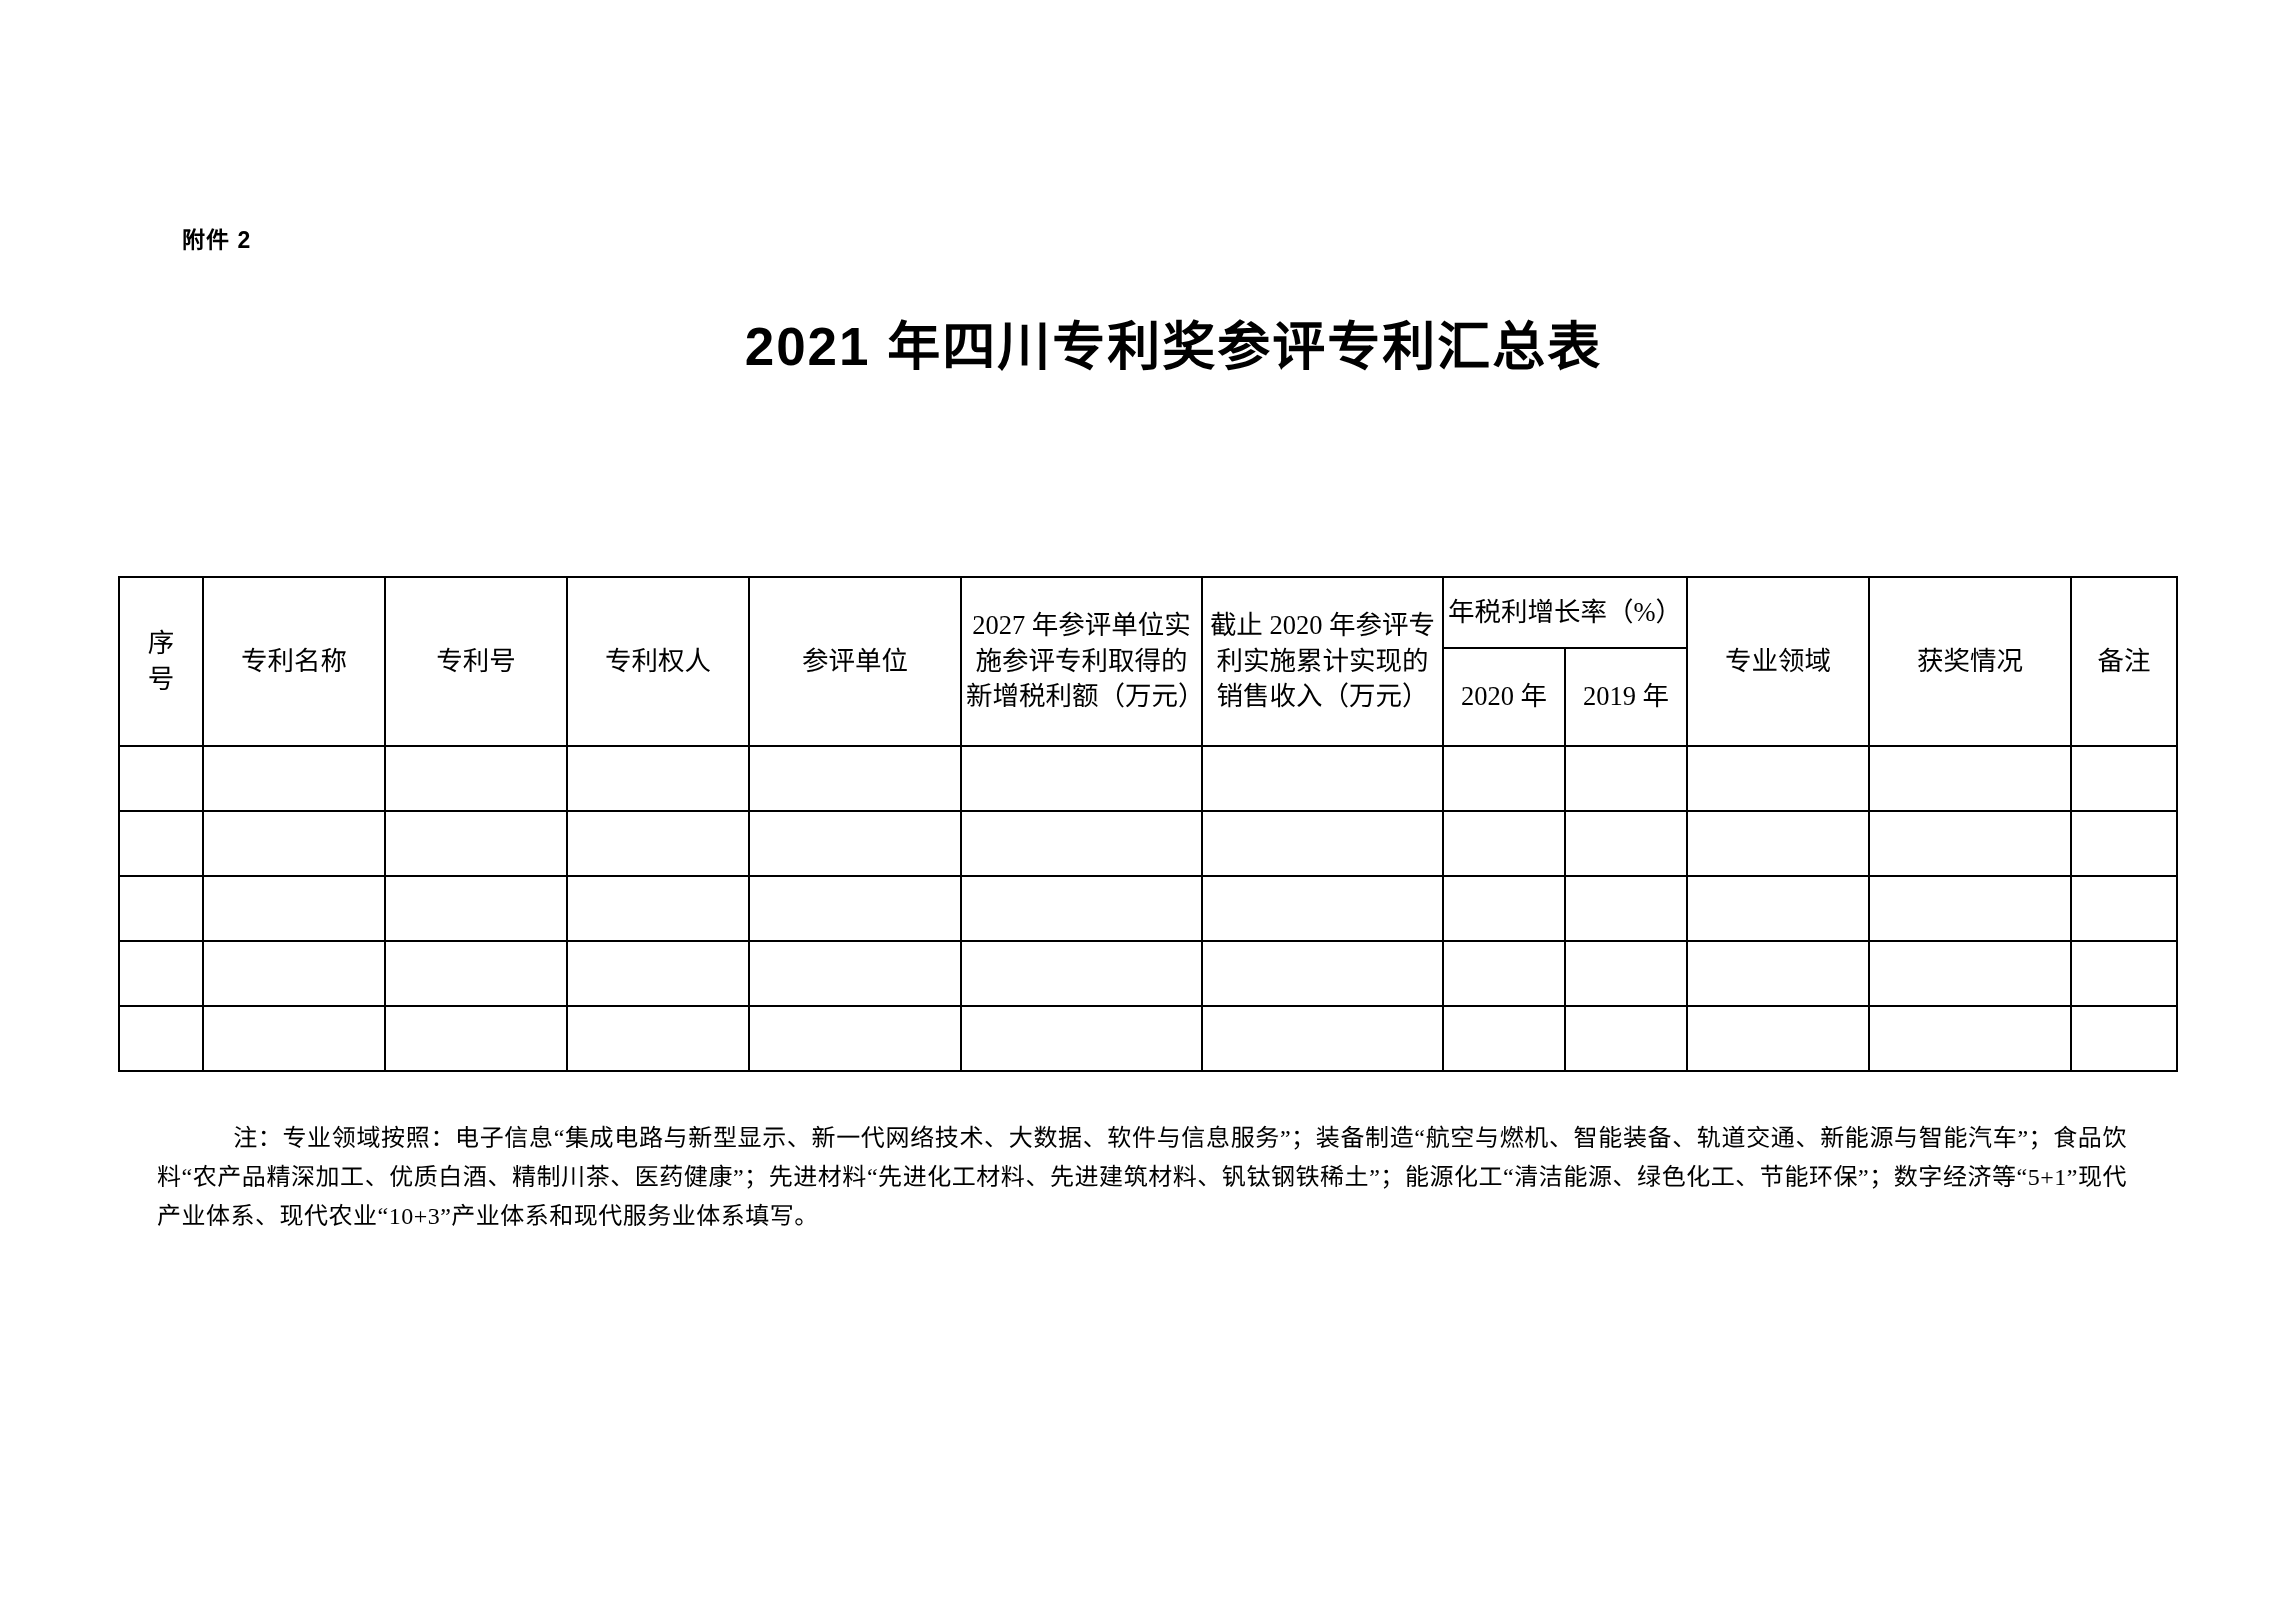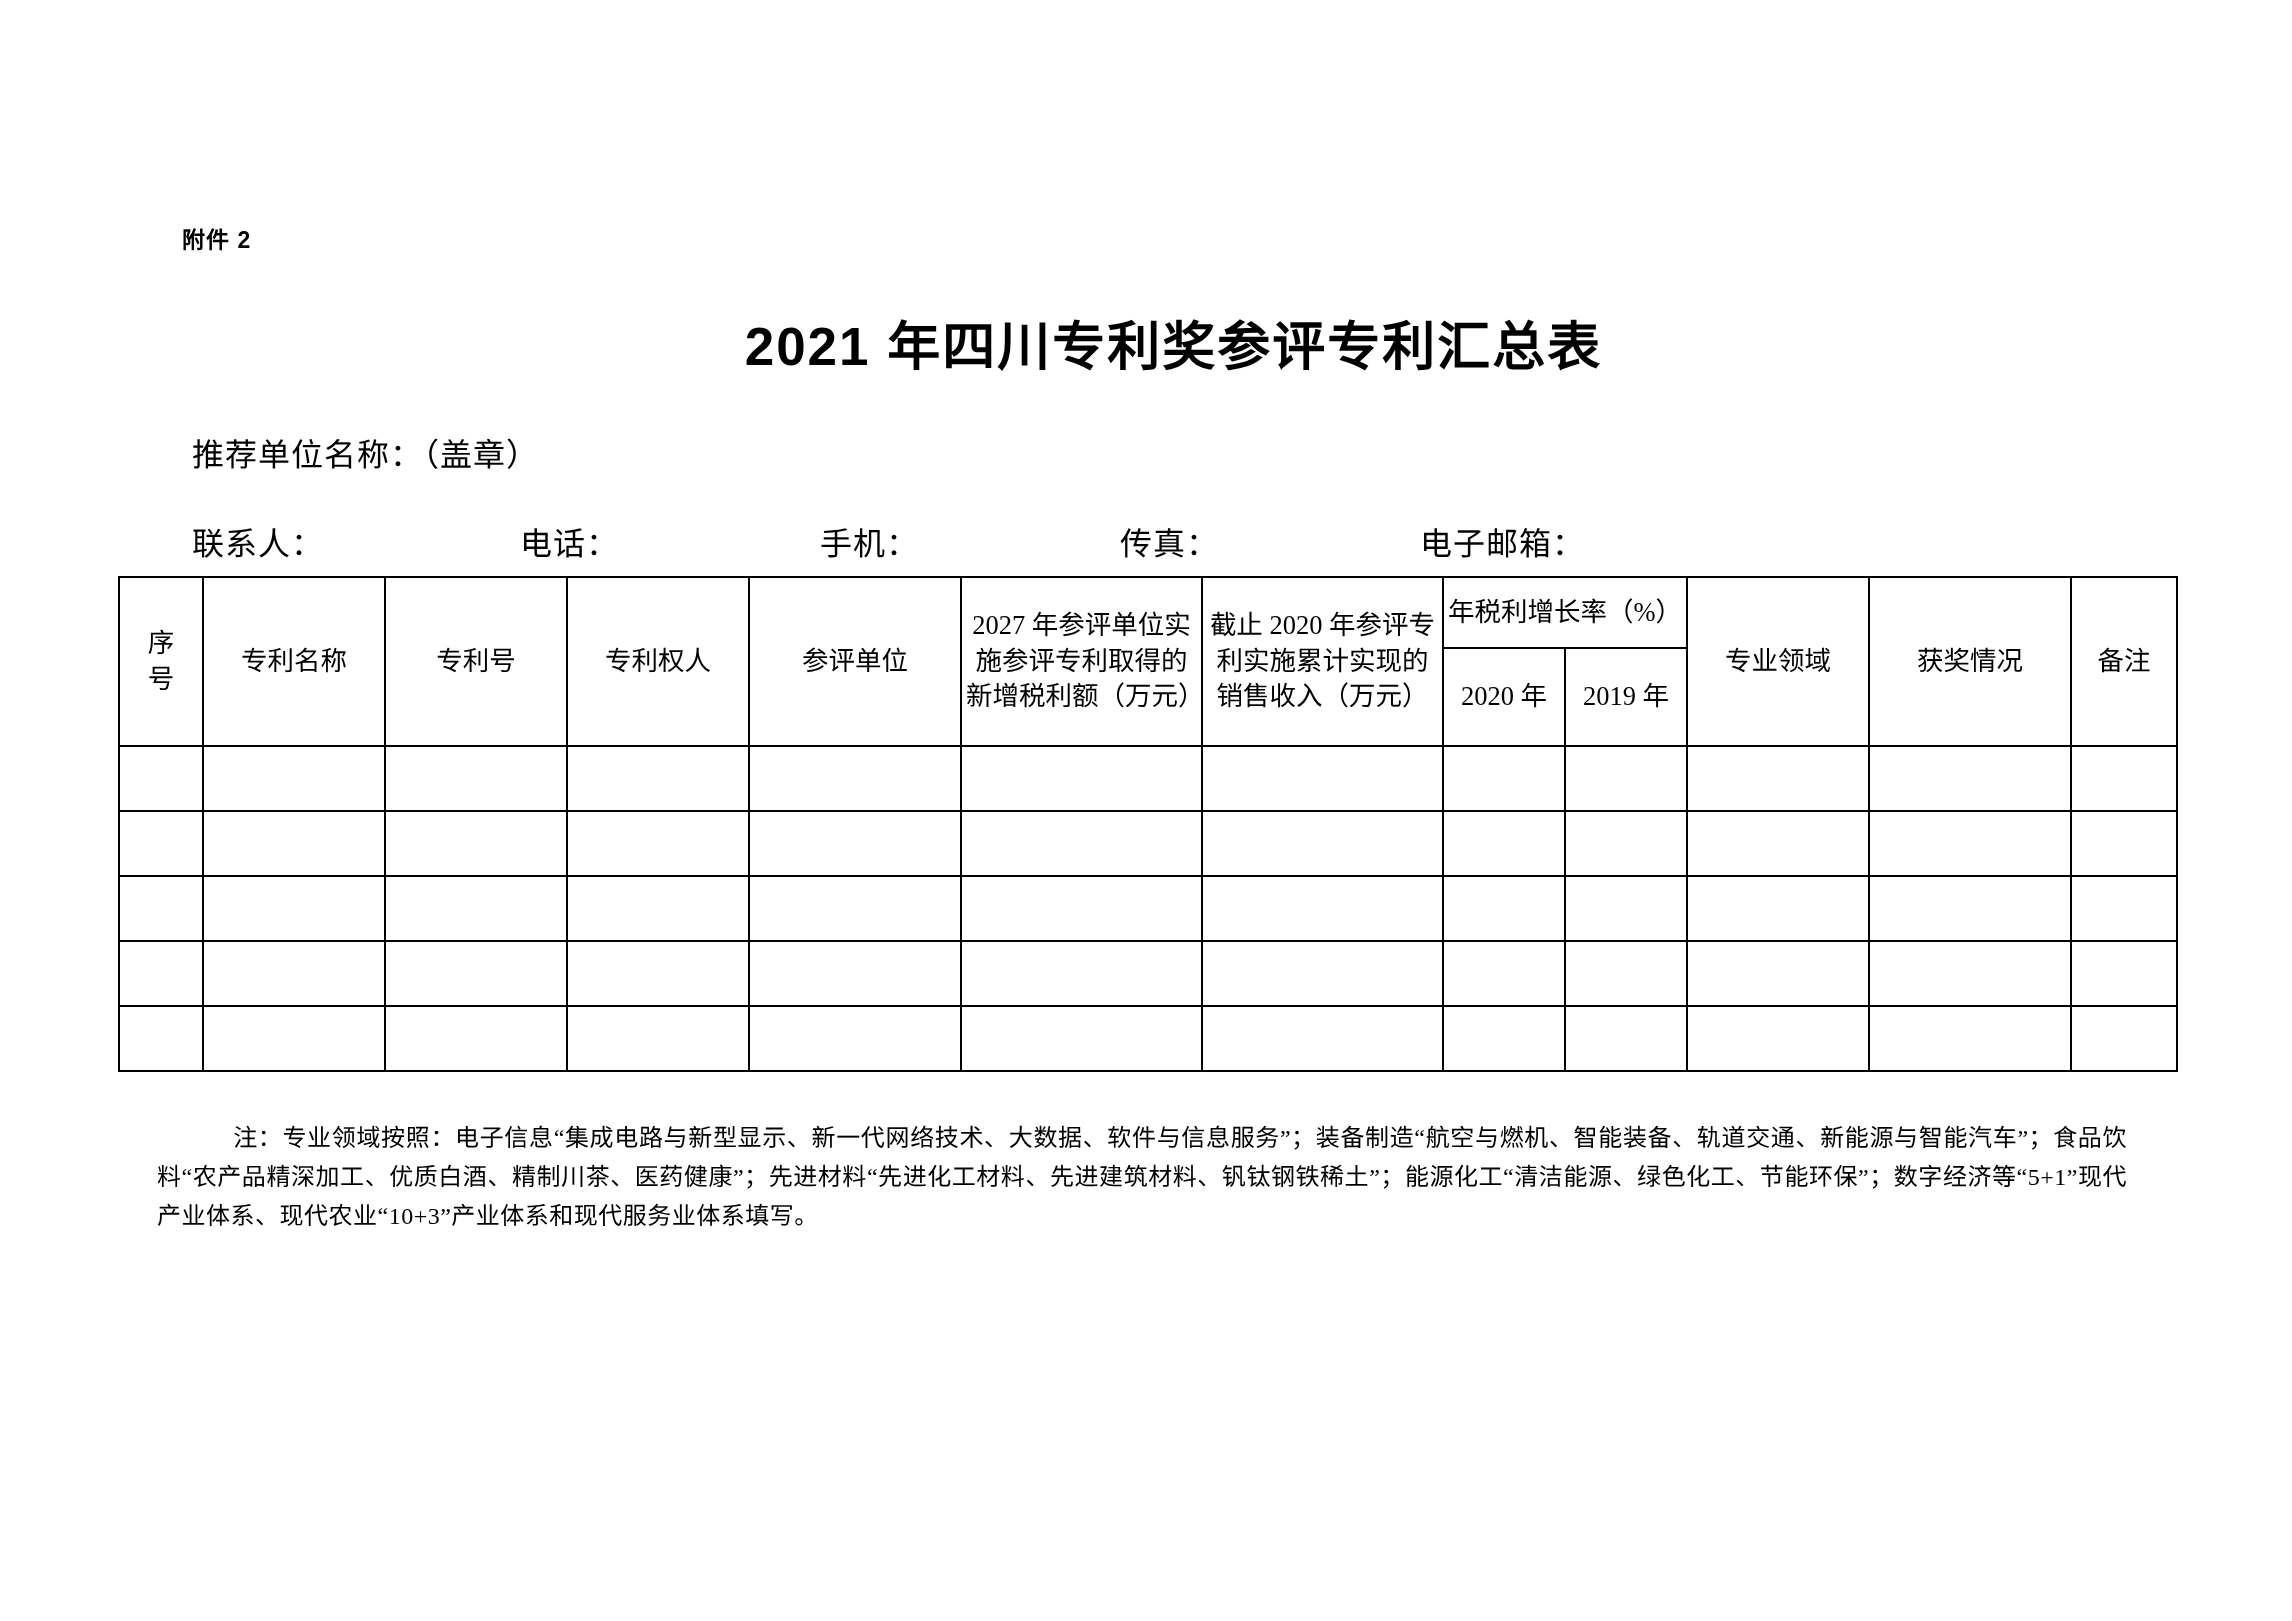--- a/index.html
+++ b/index.html
@@ -139,25 +139,21 @@
 </style>
 </head>
 <body>
 
 <div class="page">
 
   <div class="attachment-label">附件 2</div>
 
   <div class="doc-title">2021 年四川专利奖参评专利汇总表</div>
 
-  <div class="field-line-1">推荐单位名称：（盖章）</div>
-
-  <div class="field-line-2">
-    <span class="lbl sp-contact">联系人：</span><span class="lbl sp-phone">电话：</span><span class="lbl sp-mobile">手机：</span><span class="lbl sp-fax">传真：</span><span class="lbl">电子邮箱：</span>
-  </div>
+
 
   <table class="main">
     <colgroup>
       <col style="width:84px">
       <col style="width:182px">
       <col style="width:182px">
       <col style="width:182px">
       <col style="width:212px">
       <col style="width:241px">
       <col style="width:241px">

